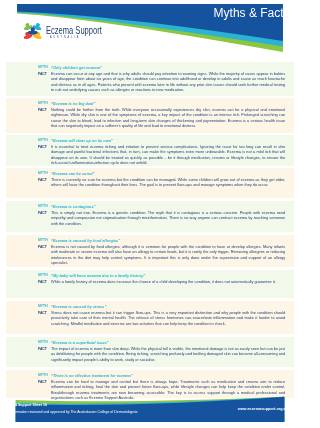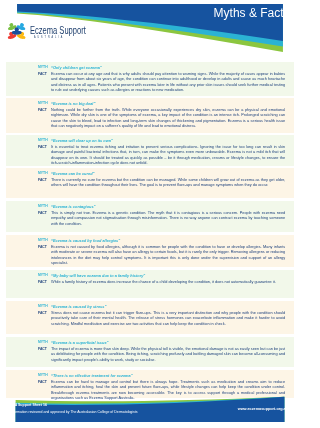--- a/index.html
+++ b/index.html
@@ -3,21 +3,21 @@
 <meta charset="utf-8">
 <style>
   html,body{margin:0;padding:0;}
   body{width:300px;height:428px;background:#ffffff;font-family:"Liberation Sans",sans-serif;overflow:hidden;}
   #page{position:relative;width:300px;height:428px;background:#fff;}
 
   
   #header{position:absolute;left:6px;top:4px;width:288px;height:48px;overflow:hidden;}
   #header-svg{position:absolute;left:0;top:0;width:288px;height:48px;}
   #myths-facts{position:absolute;right:4.4px;top:3.6px;color:#ffffff;font-size:12px;font-weight:400;line-height:11px;letter-spacing:0px;}
-  #logo{position:absolute;left:2px;top:21px;width:120px;height:22px;}
+  #logo{position:absolute;left:18px;top:21px;width:120px;height:22px;}
   #logo-mark{position:absolute;left:-1.5px;top:-3px;width:19.5px;height:18.5px;}
   #logo-text{position:absolute;left:22.1px;top:1px;}
   #logo-name{font-size:10px;color:#20406e;line-height:10px;font-weight:400;transform:scaleX(0.755);transform-origin:left top;white-space:nowrap;}
   #logo-sub{font-size:3.4px;color:#20406e;letter-spacing:2.9px;line-height:4px;margin-top:-1.4px;margin-left:3.9px;white-space:nowrap;transform:scaleX(0.675);transform-origin:left top;}
 
   
   #title{position:absolute;left:8px;top:51.5px;font-size:8px;font-weight:bold;color:#1b3f7a;letter-spacing:0px;line-height:9px;}
 
   
   .block{position:absolute;left:6px;width:288px;box-sizing:border-box;}

